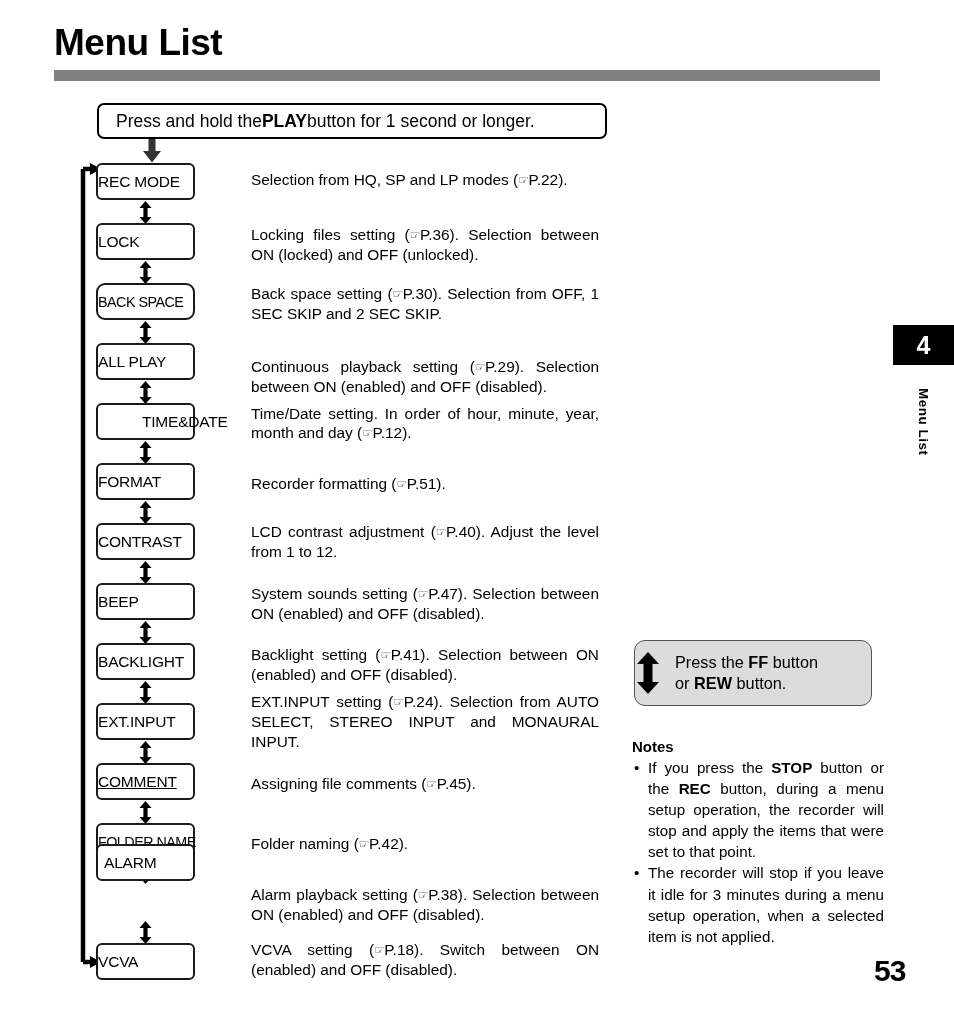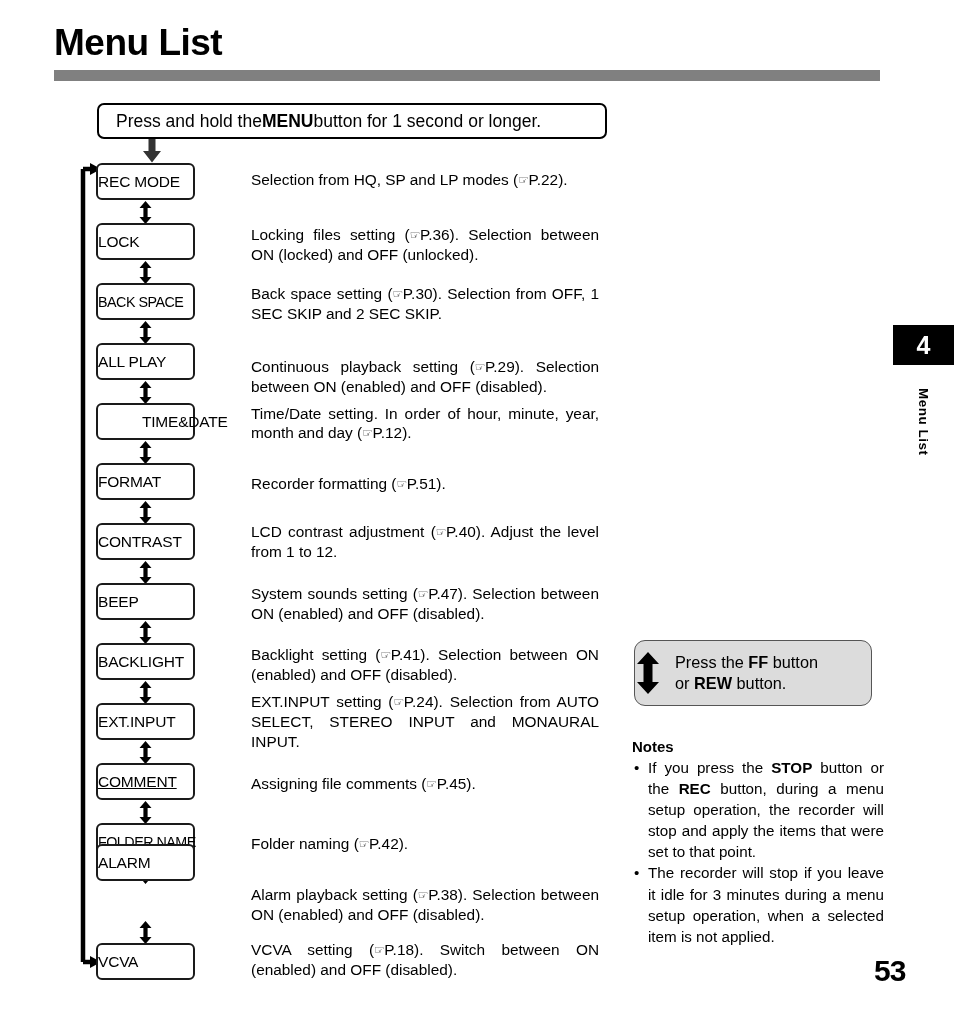--- a/index.html
+++ b/index.html
@@ -187,21 +187,21 @@
 <body>
 
 <div id="page-title">Menu List</div>
 <div id="title-rule"></div>
 
 <div id="chapter-tab">4</div>
 <div id="chapter-label"><span>Menu List</span></div>
 
 <div id="intro-box">
   <span>Press and hold the </span>
-    <b>MENU</b>
+    <b>PLAY</b>
     <span> button for 1 second or longer.</span>
 </div>
 
 <svg id="intro-arrow" viewBox="0 0 26 24">
   <path d="M9.5 0 h7 v12 h5.5 L13 23.5 L4 12 h5.5 z" fill="#333"></path>
 </svg>
 
 <svg id="loop-line" viewBox="0 0 28 805">
   <path d="M9 6 V799" stroke="#000" stroke-width="4.5" fill="none"></path>
   <path d="M9 6 h10" stroke="#000" stroke-width="4.5" fill="none"></path>
@@ -216,21 +216,21 @@
     </div>
     <svg class="updown" viewBox="0 0 13 23" style="top: 201px;">
       <path d="M6.5 0 L12.5 7 H8.6 v9 h3.9 L6.5 23 L0.5 16 h3.9 V7 H0.5 z" fill="#000"></path>
     </svg>
     <div class="menu-box" style="top: 223px;">
       <span>LOCK</span>
     </div>
     <svg class="updown" viewBox="0 0 13 23" style="top: 261px;">
       <path d="M6.5 0 L12.5 7 H8.6 v9 h3.9 L6.5 23 L0.5 16 h3.9 V7 H0.5 z" fill="#000"></path>
     </svg>
-    <div class="menu-box wide" style="top: 283px;">
+    <div class="menu-box wide" style="top: 283px; border-radius: 9px;">
       <span>BACK SPACE</span>
     </div>
     <svg class="updown" viewBox="0 0 13 23" style="top: 321px;">
       <path d="M6.5 0 L12.5 7 H8.6 v9 h3.9 L6.5 23 L0.5 16 h3.9 V7 H0.5 z" fill="#000"></path>
     </svg>
     <div class="menu-box" style="top: 343px;">
       <span>ALL PLAY</span>
     </div>
     <svg class="updown" viewBox="0 0 13 23" style="top: 381px;">
       <path d="M6.5 0 L12.5 7 H8.6 v9 h3.9 L6.5 23 L0.5 16 h3.9 V7 H0.5 z" fill="#000"></path>
@@ -276,21 +276,21 @@
     </div>
     <svg class="updown" viewBox="0 0 13 23" style="top: 801px;">
       <path d="M6.5 0 L12.5 7 H8.6 v9 h3.9 L6.5 23 L0.5 16 h3.9 V7 H0.5 z" fill="#000"></path>
     </svg>
     <div class="menu-box wide" style="top: 823px;">
       <span>FOLDER NAME</span>
     </div>
     <svg class="updown" viewBox="0 0 13 23" style="top: 861px;">
       <path d="M6.5 0 L12.5 7 H8.6 v9 h3.9 L6.5 23 L0.5 16 h3.9 V7 H0.5 z" fill="#000"></path>
     </svg>
-    <div class="menu-box" style="top: 844px;">
+    <div class="menu-box" style="top: 844px; padding-left: 6px;">
       <span>ALARM</span>
     </div>
     <svg class="updown" viewBox="0 0 13 23" style="top: 921px;">
       <path d="M6.5 0 L12.5 7 H8.6 v9 h3.9 L6.5 23 L0.5 16 h3.9 V7 H0.5 z" fill="#000"></path>
     </svg>
     <div class="menu-box" style="top: 943px;">
       <span>VCVA</span>
     </div>
   </div>
 <div id="desc-layer">

